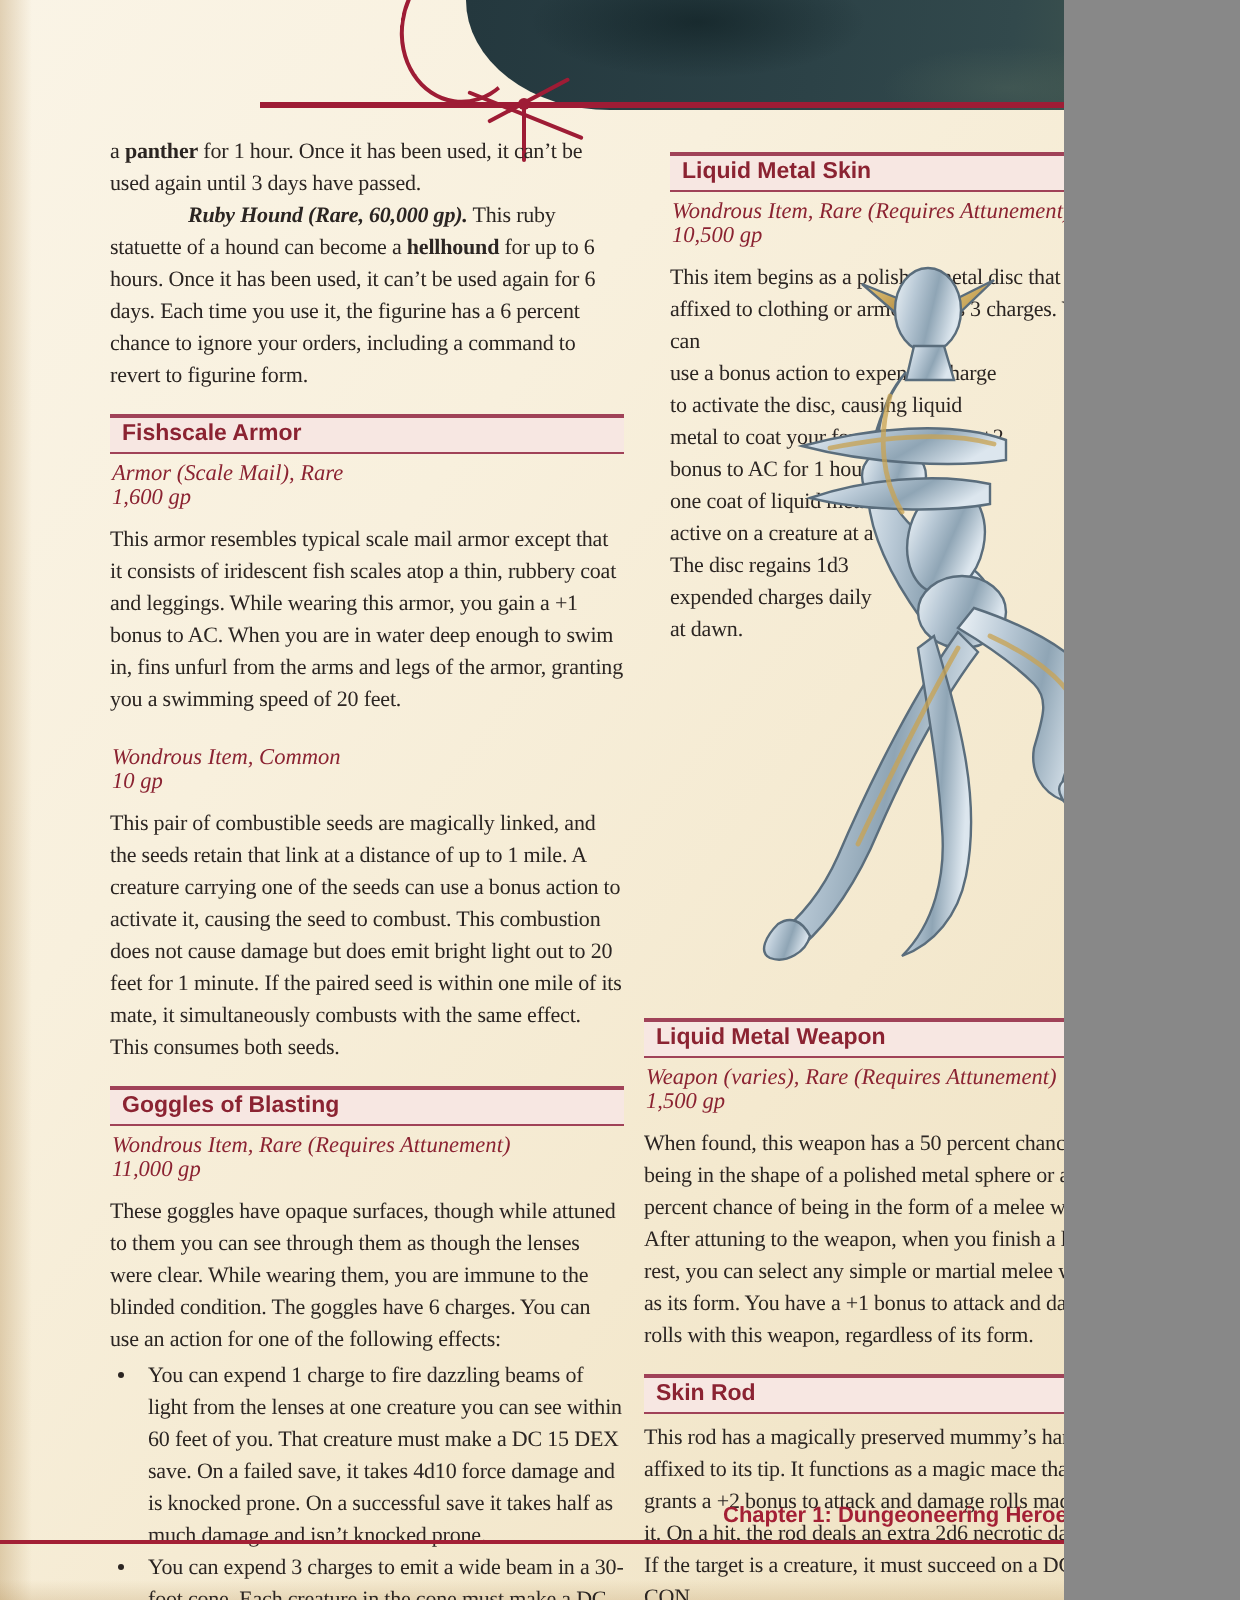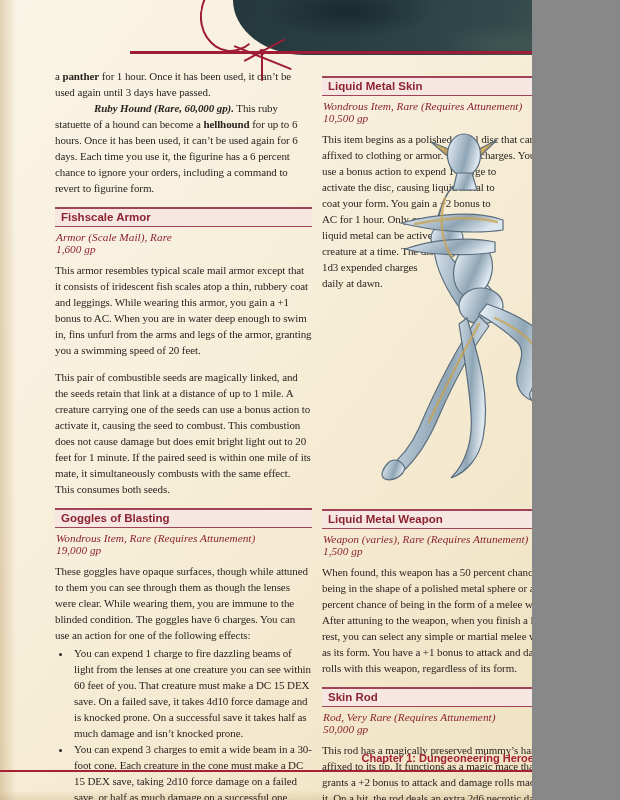--- a/index.html
+++ b/index.html
@@ -133,44 +133,48 @@
       <div class="item-sub">
         <span>Armor (Scale Mail), Rare</span>
         <span class="price">1,600 gp</span>
       </div>
       <div class="item-body">
           <p class="body-text">This armor resembles typical scale mail armor except that it consists of iridescent fish scales atop a thin, rubbery coat and leggings. While wearing this armor, you gain a +1 bonus to AC. When you are in water deep enough to swim in, fins unfurl from the arms and legs of the armor, granting you a swimming speed of 20 feet.</p>
         </div>
     </section>
 
     <section class="item">
+      <div class="item-sub">
+        <span>Wondrous Item, Common</span>
+        <span class="price">10 gp</span>
+      </div>
       <div class="item-body">
           <p class="body-text">This pair of combustible seeds are magically linked, and the seeds retain that link at a distance of up to 1 mile. A creature carrying one of the seeds can use a bonus action to activate it, causing the seed to combust. This combustion does not cause damage but does emit bright light out to 20 feet for 1 minute. If the paired seed is within one mile of its mate, it simultaneously combusts with the same effect. This consumes both seeds.</p>
         </div>
     </section>
 
     <section class="item">
       <div class="item-header">Goggles of Blasting</div>
       <div class="item-sub">
         <span>Wondrous Item, Rare (Requires Attunement)</span>
-        <span class="price">19,000 gp</span>
+        <span class="price">11,000 gp</span>
       </div>
       <div class="item-body">
         <p class="body-text">These goggles have opaque surfaces, though while attuned to them you can see through them as though the lenses were clear. While wearing them, you are immune to the blinded condition. The goggles have 6 charges. You can use an action for one of the following effects:</p>
         <ul class="effects">
           <li>You can expend 1 charge to fire dazzling beams of light from the lenses at one creature you can see within 60 feet of you. That creature must make a DC 15 DEX save. On a failed save, it takes 4d10 force damage and is knocked prone. On a successful save it takes half as much damage and isn’t knocked prone.</li>
           <li>You can expend 3 charges to emit a wide beam in a 30-foot cone. Each creature in the cone must make a DC 15 DEX save, taking 2d10 force damage on a failed save, or half as much damage on a successful one.</li>
         </ul>
 
       </div>
     </section>
   </div>
 
   <div class="col col-right">
-    <section class="item lms-section" style="margin-top:0;">
+    <section class="item lms-section" style="margin-top:0;margin-left:13px;">
       <div class="item-header">Liquid Metal Skin</div>
       <div class="item-sub">
         <span>Wondrous Item, Rare (Requires Attunement)</span>
         <span class="price">10,500 gp</span>
       </div>
       <div class="item-body">
         <p class="body-text">This item begins as a polished metal disc that can be affixed to clothing or armor. It has 3 charges. You can</p>
         <p class="body-text"><span class="sp sp1"></span><span class="sp sp2"></span><span class="sp sp3"></span><span>use a bonus action to expend 1 charge to activate the disc, causing liquid metal to coat your form. You gain a +2 bonus to AC for 1 hour. Only one coat of liquid metal can be active on a creature at a time. The disc regains 1d3 expended charges daily at dawn.</span></p>
       </div>
 
@@ -229,24 +233,20 @@
         <span>Weapon (varies), Rare (Requires Attunement)</span>
         <span class="price">1,500 gp</span>
       </div>
       <div class="item-body">
           <p class="body-text">When found, this weapon has a 50 percent chance of being in the shape of a polished metal sphere or a 50 percent chance of being in the form of a melee weapon. After attuning to the weapon, when you finish a long rest, you can select any simple or martial melee weapon as its form. You have a +1 bonus to attack and damage rolls with this weapon, regardless of its form.</p>
         </div>
     </section>
 
     <section class="item">
       <div class="item-header">Skin Rod</div>
-      <div class="item-sub">
-        <span>Rod, Very Rare (Requires Attunement)</span>
-        <span class="price">50,000 gp</span>
-      </div>
       <div class="item-body">
           <p class="body-text">This rod has a magically preserved mummy’s hand affixed to its tip. It functions as a magic mace that grants a +2 bonus to attack and damage rolls made with it. On a hit, the rod deals an extra 2d6 necrotic damage. If the target is a creature, it must succeed on a DC 17 CON</p>
         </div>
     </section>
   </div>
 
   <div class="footer-rule"></div>
   <div class="footer-chapter">Chapter 1: Dungeoneering Heroes</div>
   <div class="pagenum">
     <span>33</span>

